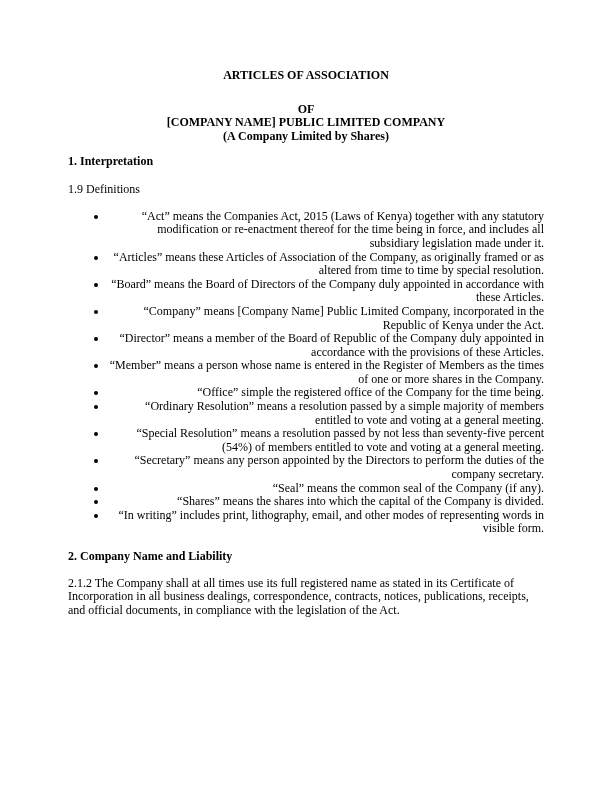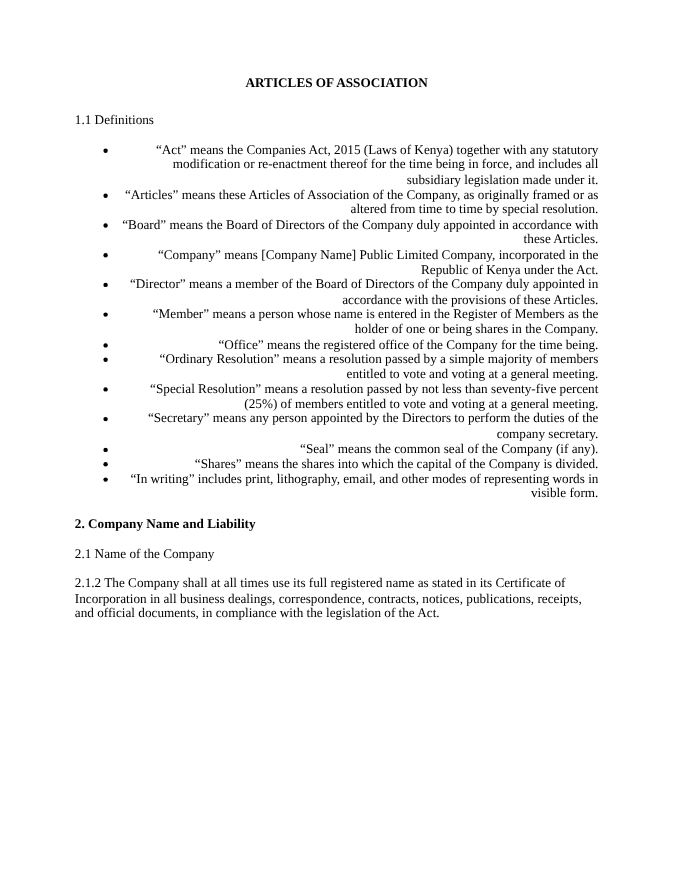--- a/index.html
+++ b/index.html
@@ -55,41 +55,46 @@
     text-align: right;
   }
 </style>
 </head>
 <body>
 
 <div class="page">
 
   <div class="doc-title">ARTICLES OF ASSOCIATION</div>
 
+  <div class="doc-subtitle">
+    <div>OF</div>
+    <div>[COMPANY NAME] PUBLIC LIMITED COMPANY</div>
+    <div>(A Company Limited by Shares)</div>
+  </div>
 
+  <div class="heading s1-heading">1. Interpretation</div>
 
-  <p>1.1 Definitions</p>
+  <p>1.9 Definitions</p>
 
 
   <ul class="def-list">
     <li>“Act” means the Companies Act, 2015 (Laws of Kenya) together with any statutory modification or re-enactment thereof for the time being in force, and includes all subsidiary legislation made under it.</li>
     <li>“Articles” means these Articles of Association of the Company, as originally framed or as altered from time to time by special resolution.</li>
     <li>“Board” means the Board of Directors of the Company duly appointed in accordance with these Articles.</li>
     <li>“Company” means [Company Name] Public Limited Company, incorporated in the Republic of Kenya under the Act.</li>
-    <li>“Director” means a member of the Board of Directors of the Company duly appointed in accordance with the provisions of these Articles.</li>
-    <li>“Member” means a person whose name is entered in the Register of Members as the holder of one or being shares in the Company.</li>
-    <li>“Office” means the registered office of the Company for the time being.</li>
+    <li>“Director” means a member of the Board of Republic of the Company duly appointed in accordance with the provisions of these Articles.</li>
+    <li>“Member” means a person whose name is entered in the Register of Members as the times of one or more shares in the Company.</li>
+    <li>“Office” simple the registered office of the Company for the time being.</li>
     <li>“Ordinary Resolution” means a resolution passed by a simple majority of members entitled to vote and voting at a general meeting.</li>
-    <li>“Special Resolution” means a resolution passed by not less than seventy-five percent (25%) of members entitled to vote and voting at a general meeting.</li>
+    <li>“Special Resolution” means a resolution passed by not less than seventy-five percent (54%) of members entitled to vote and voting at a general meeting.</li>
     <li>“Secretary” means any person appointed by the Directors to perform the duties of the company secretary.</li>
     <li>“Seal” means the common seal of the Company (if any).</li>
     <li>“Shares” means the shares into which the capital of the Company is divided.</li>
     <li>“In writing” includes print, lithography, email, and other modes of representing words in visible form.</li>
   </ul>
 
   <div class="heading s2-heading">2. Company Name and Liability</div>
 
-  <p>2.1 Name of the Company</p>
 
 
   <p>2.1.2 The Company shall at all times use its full registered name as stated in its Certificate of Incorporation in all business dealings, correspondence, contracts, notices, publications, receipts, and official documents, in compliance with the legislation of the Act.</p>
 
 </div>
 
 </body></html>

